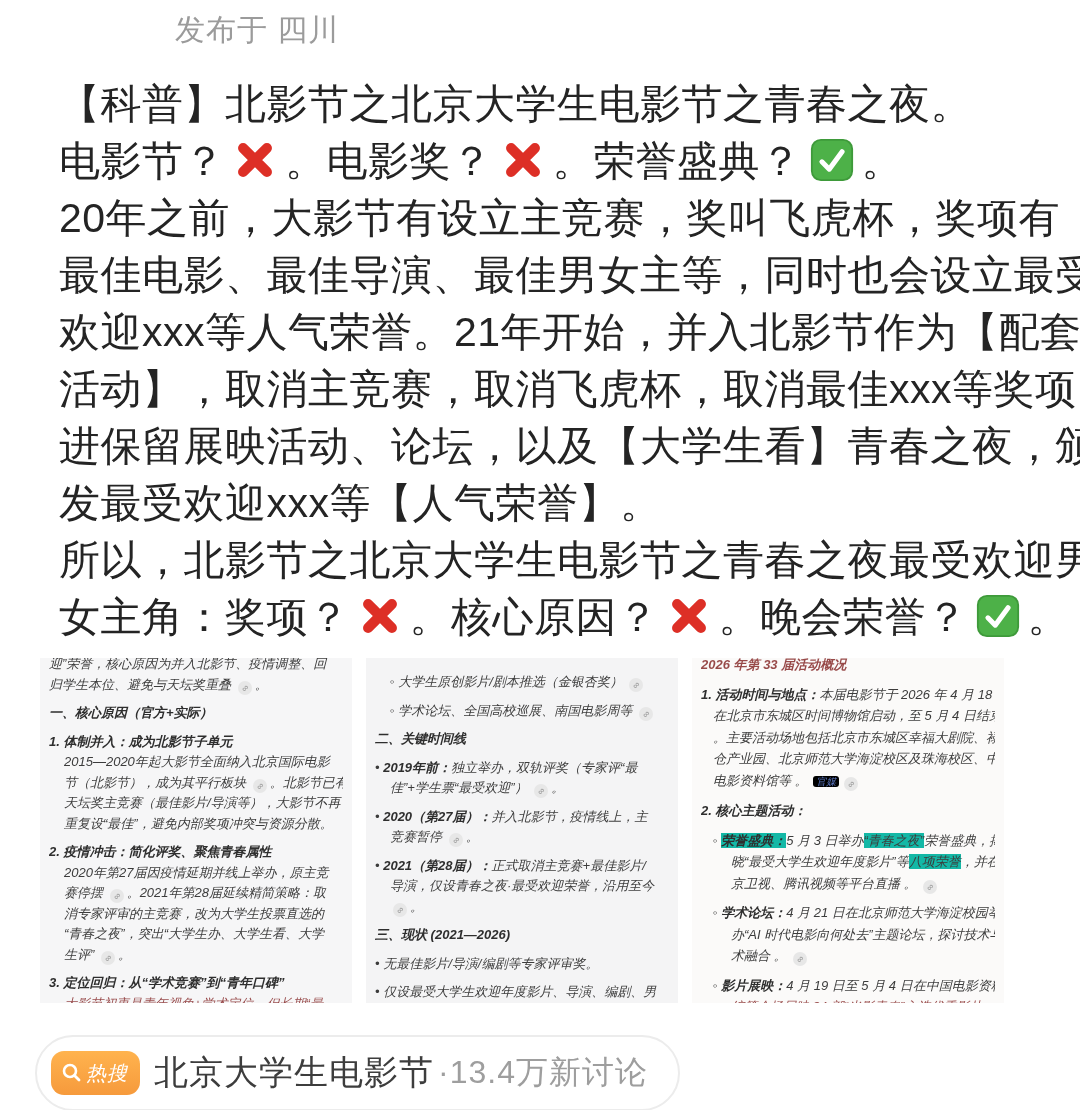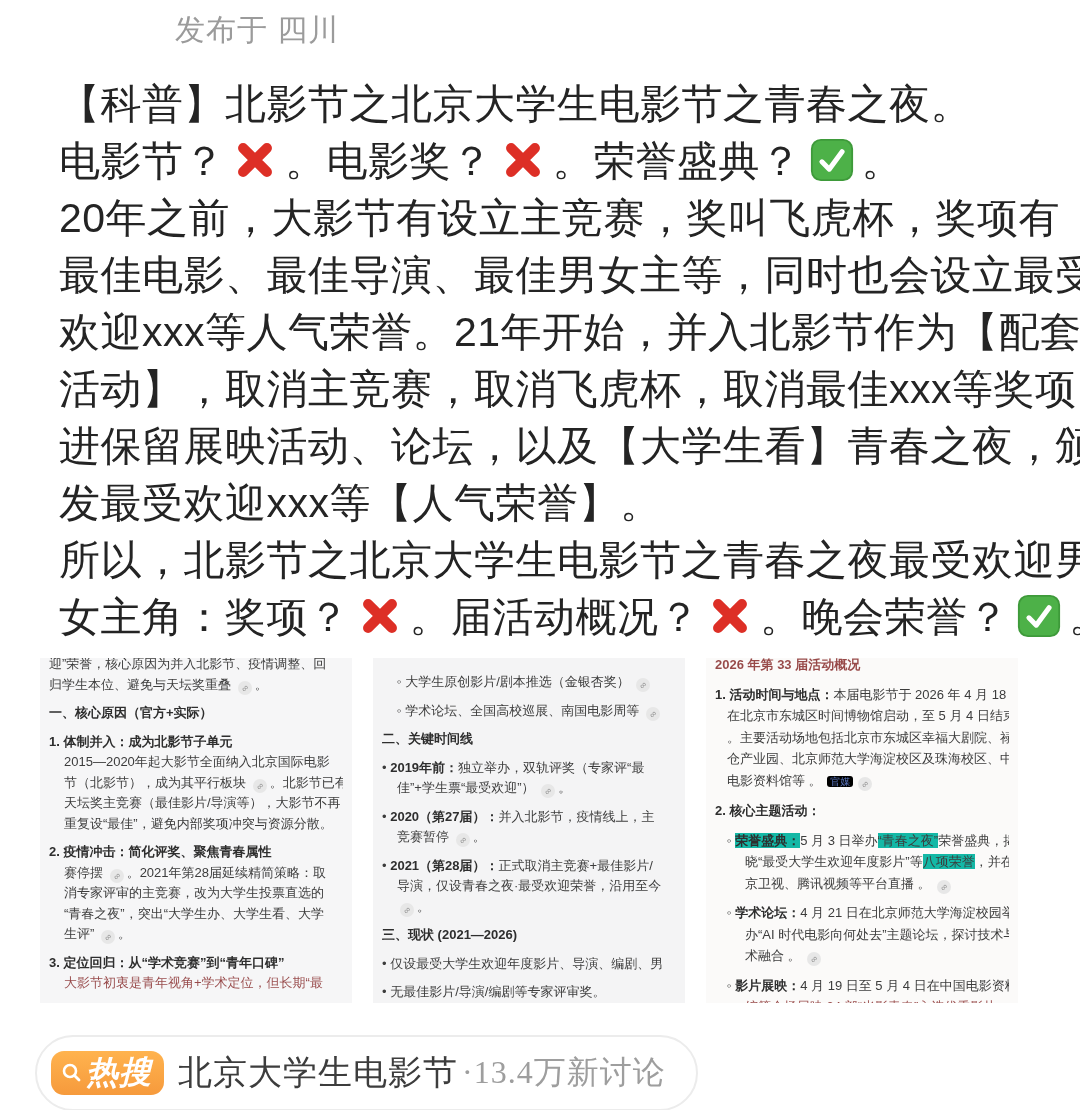--- a/index.html
+++ b/index.html
@@ -18,21 +18,21 @@
   .post{
     position:absolute;left:20px;top:76px;width:1044px;
     color:#242424;font-size:41px;letter-spacing:0.5px;margin-left:39px;
   }
   .pline{line-height:57px;white-space:nowrap;}
   .emj{display:inline-block;width:44px;height:44px;vertical-align:-7px;margin:0 8px;}
   .emj svg{display:block;width:44px;height:44px;}
   
   .thumbs{
     position:absolute;left:40px;top:658px;width:1002px;height:345px;
-    display:flex;gap:21px;
+    display:flex;gap:14px;font-style:italic;
   }
   .thumb{
     width:312px;height:345px;overflow:hidden;flex:0 0 auto;
     padding:6px 9px 0 9px;box-sizing:border-box;
     color:#3c3c3c;font-size:13px;line-height:20.5px;
   }
   .thumb-1{background:#f6f6f7;}
   .thumb-2{background:#f4f4f5;}
   .thumb-3{background:#fbfaf9;line-height:21.5px;}
   .tline{white-space:nowrap;overflow:hidden;}
@@ -58,23 +58,23 @@
     padding:0 30px 0 14px;background:#fff;cursor:pointer;
   }
   .hot-badge{
     display:inline-flex;align-items:center;justify-content:center;
     height:44px;padding:0 12px 0 9px;border-radius:13px;
     background:linear-gradient(180deg,#ffb34e,#f69a3c);
     color:#fff;margin-right:14px;
   }
   .hot-badge .mag{display:inline-block;width:24px;height:24px;margin-right:2px;}
   .hot-badge .mag svg{display:block;width:24px;height:24px;}
-  .hot-badge .blabel{font-size:32px;font-weight:bold;font-style:italic;letter-spacing:1px;}
+  .hot-badge .blabel{font-size:20px;font-weight:normal;font-style:italic;letter-spacing:1px;}
   .hot-topic{font-size:34px;color:#3d3d3d;letter-spacing:1px;}
-  .hot-count{font-size:32px;color:#9e9e9e;margin-left:4px;letter-spacing:1px;font-family:Liberation Serif, serif;}
+  .hot-count{font-size:32px;color:#9e9e9e;margin-left:4px;letter-spacing:1px;}
 </style>
 </head>
 <body>
 
 <div class="posted-from">发布于 四川</div>
 
 <div class="post">
   <div class="pline"><span>【科普】北影节之北京大学生电影节之青春之夜。</span></div>
 
   <div class="pline">
@@ -92,61 +92,62 @@
   <div class="pline"><span>最佳电影、最佳导演、最佳男女主等，同时也会设立最受</span></div>
   <div class="pline"><span>欢迎xxx等人气荣誉。21年开始，并入北影节作为【配套</span></div>
   <div class="pline"><span>活动】，取消主竞赛，取消飞虎杯，取消最佳xxx等奖项，</span></div>
   <div class="pline"><span>进保留展映活动、论坛，以及【大学生看】青春之夜，颁</span></div>
   <div class="pline"><span>发最受欢迎xxx等【人气荣誉】。</span></div>
   <div class="pline"><span>所以，北影节之北京大学生电影节之青春之夜最受欢迎男</span></div>
 
   <div class="pline">
     <span>女主角：奖项？</span><span class="emj"><svg viewBox="0 0 48 48">
           <path d="M11 11 L37 37 M37 11 L11 37" stroke="#dd2f26" stroke-width="11" stroke-linecap="round" fill="none"></path>
-        </svg></span><span>。届活动概况？</span><span class="emj"><svg viewBox="0 0 48 48">
+        </svg></span><span>。核心原因？</span><span class="emj"><svg viewBox="0 0 48 48">
           <path d="M11 11 L37 37 M37 11 L11 37" stroke="#dd2f26" stroke-width="11" stroke-linecap="round" fill="none"></path>
         </svg></span><span>。晚会荣誉？</span><span class="emj"><svg viewBox="0 0 48 48">
           <rect x="2" y="2" width="44" height="44" rx="10" fill="#4db148" stroke="#3e9a3a" stroke-width="2"></rect>
           <path d="M13 26 L21 34 L35 15" stroke="#ffffff" stroke-width="5.5" fill="none" stroke-linecap="round" stroke-linejoin="round"></path>
         </svg></span><span>。</span>
   </div>
 </div>
 
 <div class="thumbs">
   <div class="thumb thumb-1">
       <div class="tline cliptop"><span class="">迎”荣誉，核心原因为并入北影节、疫情调整、回</span></div>
       <div class="tline"><span class="">归学生本位、避免与天坛奖重叠 </span><span class="lnk">∞</span><span class="">。</span></div>
       <div class="tline gap b"><span class="">一、核心原因（官方+实际）</span></div>
       <div class="tline gap"><span class="b">1. </span><span class="b">体制并入：成为北影节子单元</span></div>
       <div class="tline ind1"><span class="">2015—2020年起大影节全面纳入北京国际电影</span></div>
       <div class="tline ind1"><span class="">节（北影节），成为其平行板块 </span><span class="lnk">∞</span><span class="">。北影节已有</span></div>
       <div class="tline ind1"><span class="">天坛奖主竞赛（最佳影片/导演等），大影节不再</span></div>
       <div class="tline ind1"><span class="">重复设“最佳”，避免内部奖项冲突与资源分散。</span></div>
       <div class="tline gap"><span class="b">2. </span><span class="b">疫情冲击：简化评奖、聚焦青春属性</span></div>
+      <div class="tline ind1"><span class="">2020年第27届因疫情延期并线上举办，原主竞</span></div>
       <div class="tline ind1"><span class="">赛停摆 </span><span class="lnk">∞</span><span class="">。2021年第28届延续精简策略：取</span></div>
       <div class="tline ind1"><span class="">消专家评审的主竞赛，改为大学生投票直选的</span></div>
       <div class="tline ind1"><span class="">“青春之夜”，突出“大学生办、大学生看、大学</span></div>
       <div class="tline ind1"><span class="">生评” </span><span class="lnk">∞</span><span class="">。</span></div>
       <div class="tline gap"><span class="b">3. </span><span class="b">定位回归：从“学术竞赛”到“青年口碑”</span></div>
       <div class="tline ind1 fade"><span class="">大影节初衷是青年视角+学术定位，但长期“最</span></div>
     </div>
   <div class="thumb thumb-2">
       <div class="tline gap ind1"><span class="">◦ 大学生原创影片/剧本推选（金银杏奖） </span><span class="lnk">∞</span></div>
       <div class="tline gap ind1"><span class="">◦ 学术论坛、全国高校巡展、南国电影周等 </span><span class="lnk">∞</span></div>
       <div class="tline gap b"><span class="">二、关键时间线</span></div>
       <div class="tline gap"><span class="">• </span><span class="b">2019年前：</span><span class="">独立举办，双轨评奖（专家评“最</span></div>
       <div class="tline ind1"><span class="">佳”+学生票“最受欢迎”） </span><span class="lnk">∞</span><span class="">。</span></div>
       <div class="tline gap"><span class="">• </span><span class="b">2020（第27届）：</span><span class="">并入北影节，疫情线上，主</span></div>
       <div class="tline ind1"><span class="">竞赛暂停 </span><span class="lnk">∞</span><span class="">。</span></div>
       <div class="tline gap"><span class="">• </span><span class="b">2021（第28届）：</span><span class="">正式取消主竞赛+最佳影片/</span></div>
       <div class="tline ind1"><span class="">导演，仅设青春之夜·最受欢迎荣誉，沿用至今</span></div>
       <div class="tline ind1"><span class="lnk">∞</span><span class="">。</span></div>
       <div class="tline gap b"><span class="">三、现状 (2021—2026)</span></div>
+      <div class="tline gap"><span class="">• 无最佳影片/导演/编剧等专家评审奖。</span></div>
       <div class="tline gap"><span class="">• 仅设最受大学生欢迎年度影片、导演、编剧、男</span></div>
-      <div class="tline gap"><span class="">• 无最佳影片/导演/编剧等专家评审奖。</span></div>
     </div>
   <div class="thumb thumb-3">
       <div class="tline cliptop b fade"><span class="">2026 年第 33 届活动概况</span></div>
       <div class="tline gap"><span class="b">1. </span><span class="b">活动时间与地点：</span><span class="">本届电影节于 2026 年 4 月 18 日</span></div>
       <div class="tline ind3"><span class="">在北京市东城区时间博物馆启动，至 5 月 4 日结束</span></div>
       <div class="tline ind3"><span class="">。主要活动场地包括北京市东城区幸福大剧院、禄米</span></div>
       <div class="tline ind3"><span class="">仓产业园、北京师范大学海淀校区及珠海校区、中国</span></div>
       <div class="tline ind3"><span class="">电影资料馆等 。 </span><span class="tag">官媒</span><span class="lnk">∞</span></div>
       <div class="tline gap"><span class="b">2. </span><span class="b">核心主题活动：</span></div>
       <div class="tline gap ind3"><span class="">◦ </span><span class="hl b">荣誉盛典：</span><span class="">5 月 3 日举办</span><span class="hl">“青春之夜”</span><span class="">荣誉盛典，揭</span></div>

